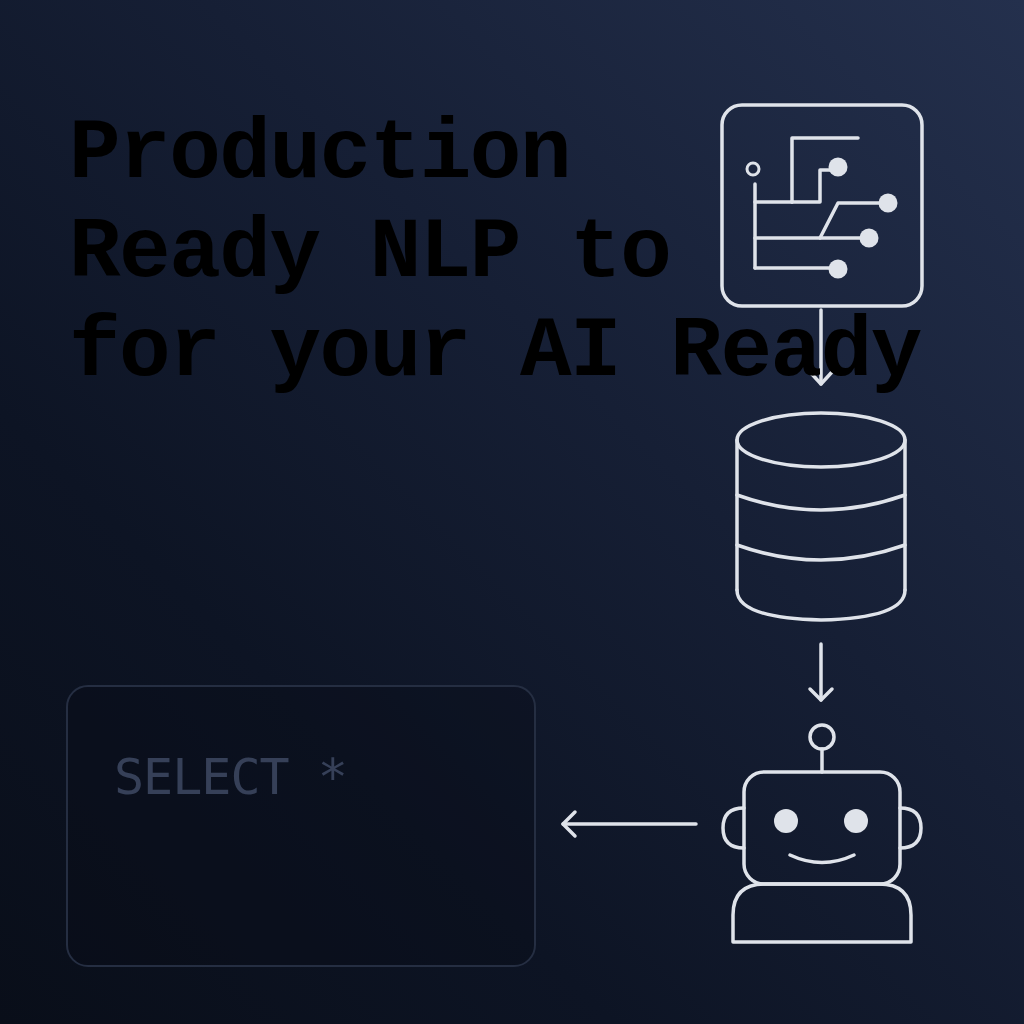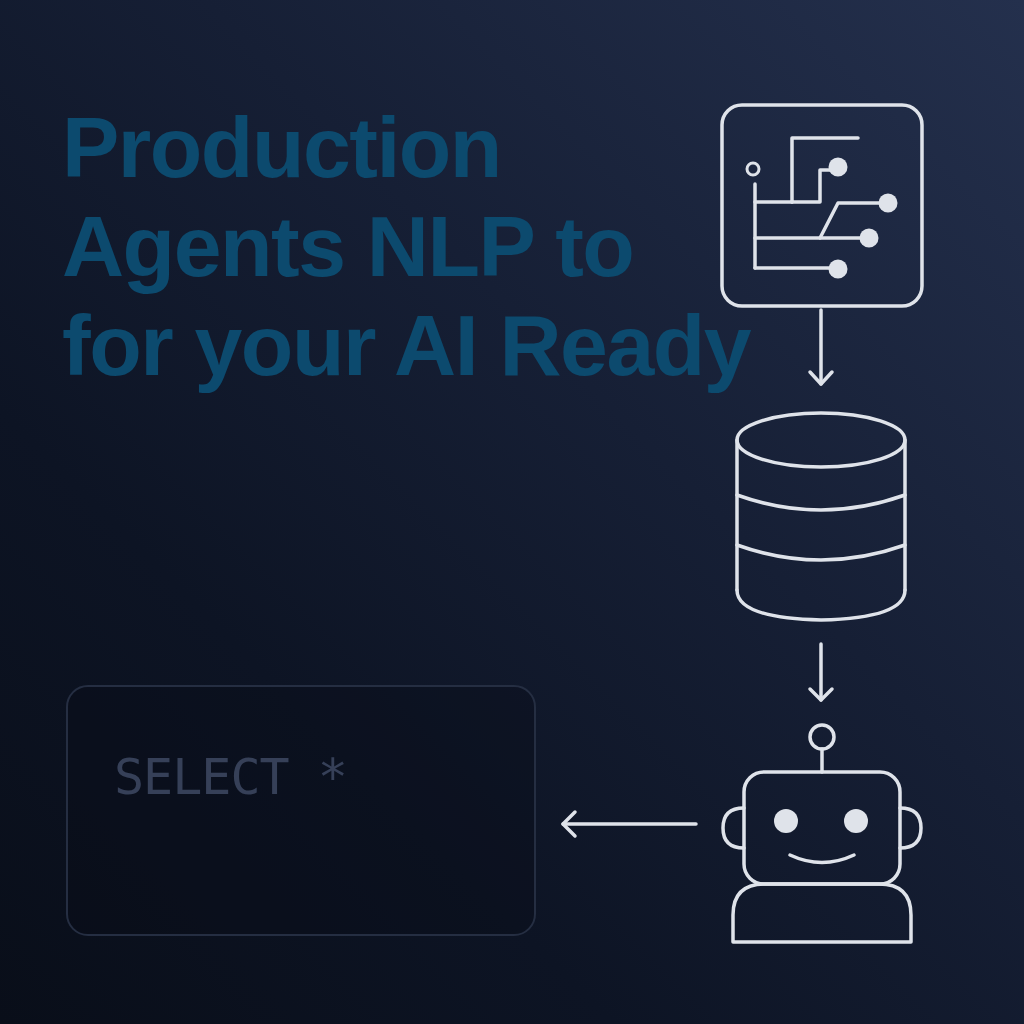--- a/index.html
+++ b/index.html
@@ -3,28 +3,28 @@
 <meta charset="utf-8">
 <style>
   html, body { margin: 0; padding: 0; }
   body {
     width: 1024px; height: 1024px; overflow: hidden; position: relative;
     background: linear-gradient(225deg, #24304d 0%, #161f35 40%, #0d1424 70%, #090e19 100%);
     font-family: "Liberation Sans", sans-serif;
   }
   .diagram { position: absolute; left: 0; top: 0; width: 1024px; height: 1024px; }
   .title {
-    position: absolute; left: 62px; top: 98px; margin: 0;
-    color: #0c4a6e; font-family: Liberation Sans, sans-serif;
+    position: absolute; left: 62px; top: 98px; margin: 7px;
+    color: #000000; font-family: Liberation Mono, monospace;
     font-weight: 700; font-size: 86px; line-height: 99px; letter-spacing: -1.5px;
     white-space: nowrap; z-index: 2;
   }
   .title span { display: block; }
   .sql-box {
-    position: absolute; left: 66px; top: 685px; width: 470px; height: 251px;
+    position: absolute; left: 66px; top: 685px; width: 470px; height: 282px;
     border: 2px solid #252e42; border-radius: 22px; box-sizing: border-box;
     background: rgba(8, 12, 22, 0.35);
   }
   .sql-code {
     position: absolute; left: 46px; top: 52px; margin: 0;
     font-family: "DejaVu Sans Mono", monospace; font-size: 50px; line-height: 76px;
     color: #364058; letter-spacing: -1px;
   }
   .sql-code span { display: block; }
 </style>
@@ -87,19 +87,19 @@
 
     <g>
       <line x1="696" y1="824" x2="563" y2="824"></line>
       <polyline points="575,812 563,824 575,836"></polyline>
     </g>
   </g>
 </svg>
 
 <h1 class="title">
   <span>Production</span>
-  <span>Agents NLP to</span>
+  <span>Ready NLP to</span>
   <span>for your AI Ready</span>
 </h1>
 
 <div class="sql-box">
   <pre class="sql-code"><span>SELECT *</span></pre>
 </div>
 
 </body></html>

